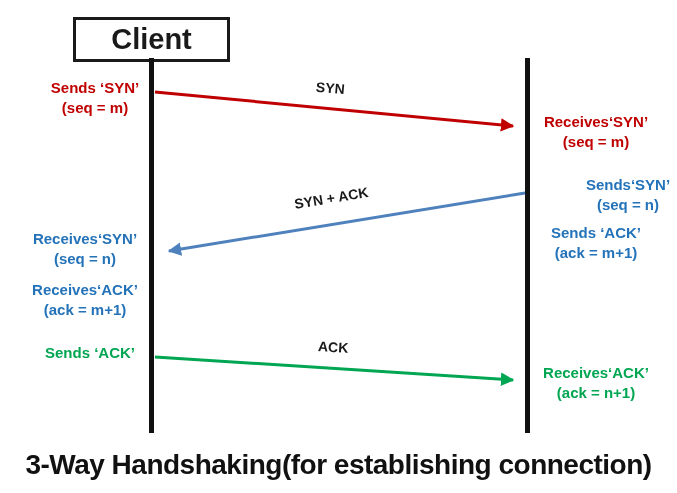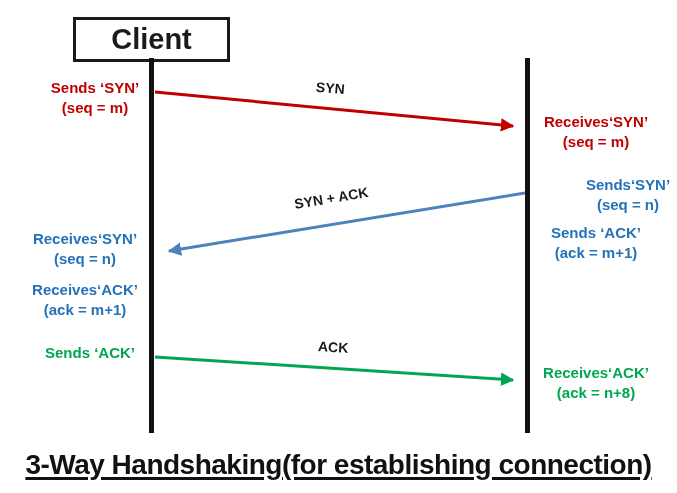--- a/index.html
+++ b/index.html
@@ -69,21 +69,20 @@
     left: 0; right: 0;
     top: 449px;
     text-align: center;
     font-weight: bold;
     font-size: 28px;
     letter-spacing: -0.5px;
     color: #111111;
     white-space: nowrap;
   }
   .title span {
-    text-decoration: underline;
     text-decoration-thickness: 3px;
     text-underline-offset: 3px;
   }
 </style>
 </head>
 <body>
 
 <div class="stage">
 
   <div class="actor-box client">
@@ -137,20 +136,20 @@
   <div class="ann blue server-synsend">
     <span>Sends‘SYN’</span>
     <span>(seq = n)</span>
   </div>
   <div class="ann blue server-acksend">
     <span>Sends ‘ACK’</span>
     <span>(ack = m+1)</span>
   </div>
   <div class="ann green server-ackrecv">
     <span>Receives‘ACK’</span>
-    <span>(ack = n+8)</span>
+    <span>(ack = n+1)</span>
   </div>
 
   <div class="title">
     <span>3-Way Handshaking(for establishing connection)</span>
   </div>
 
 </div>
 
 </body></html>

